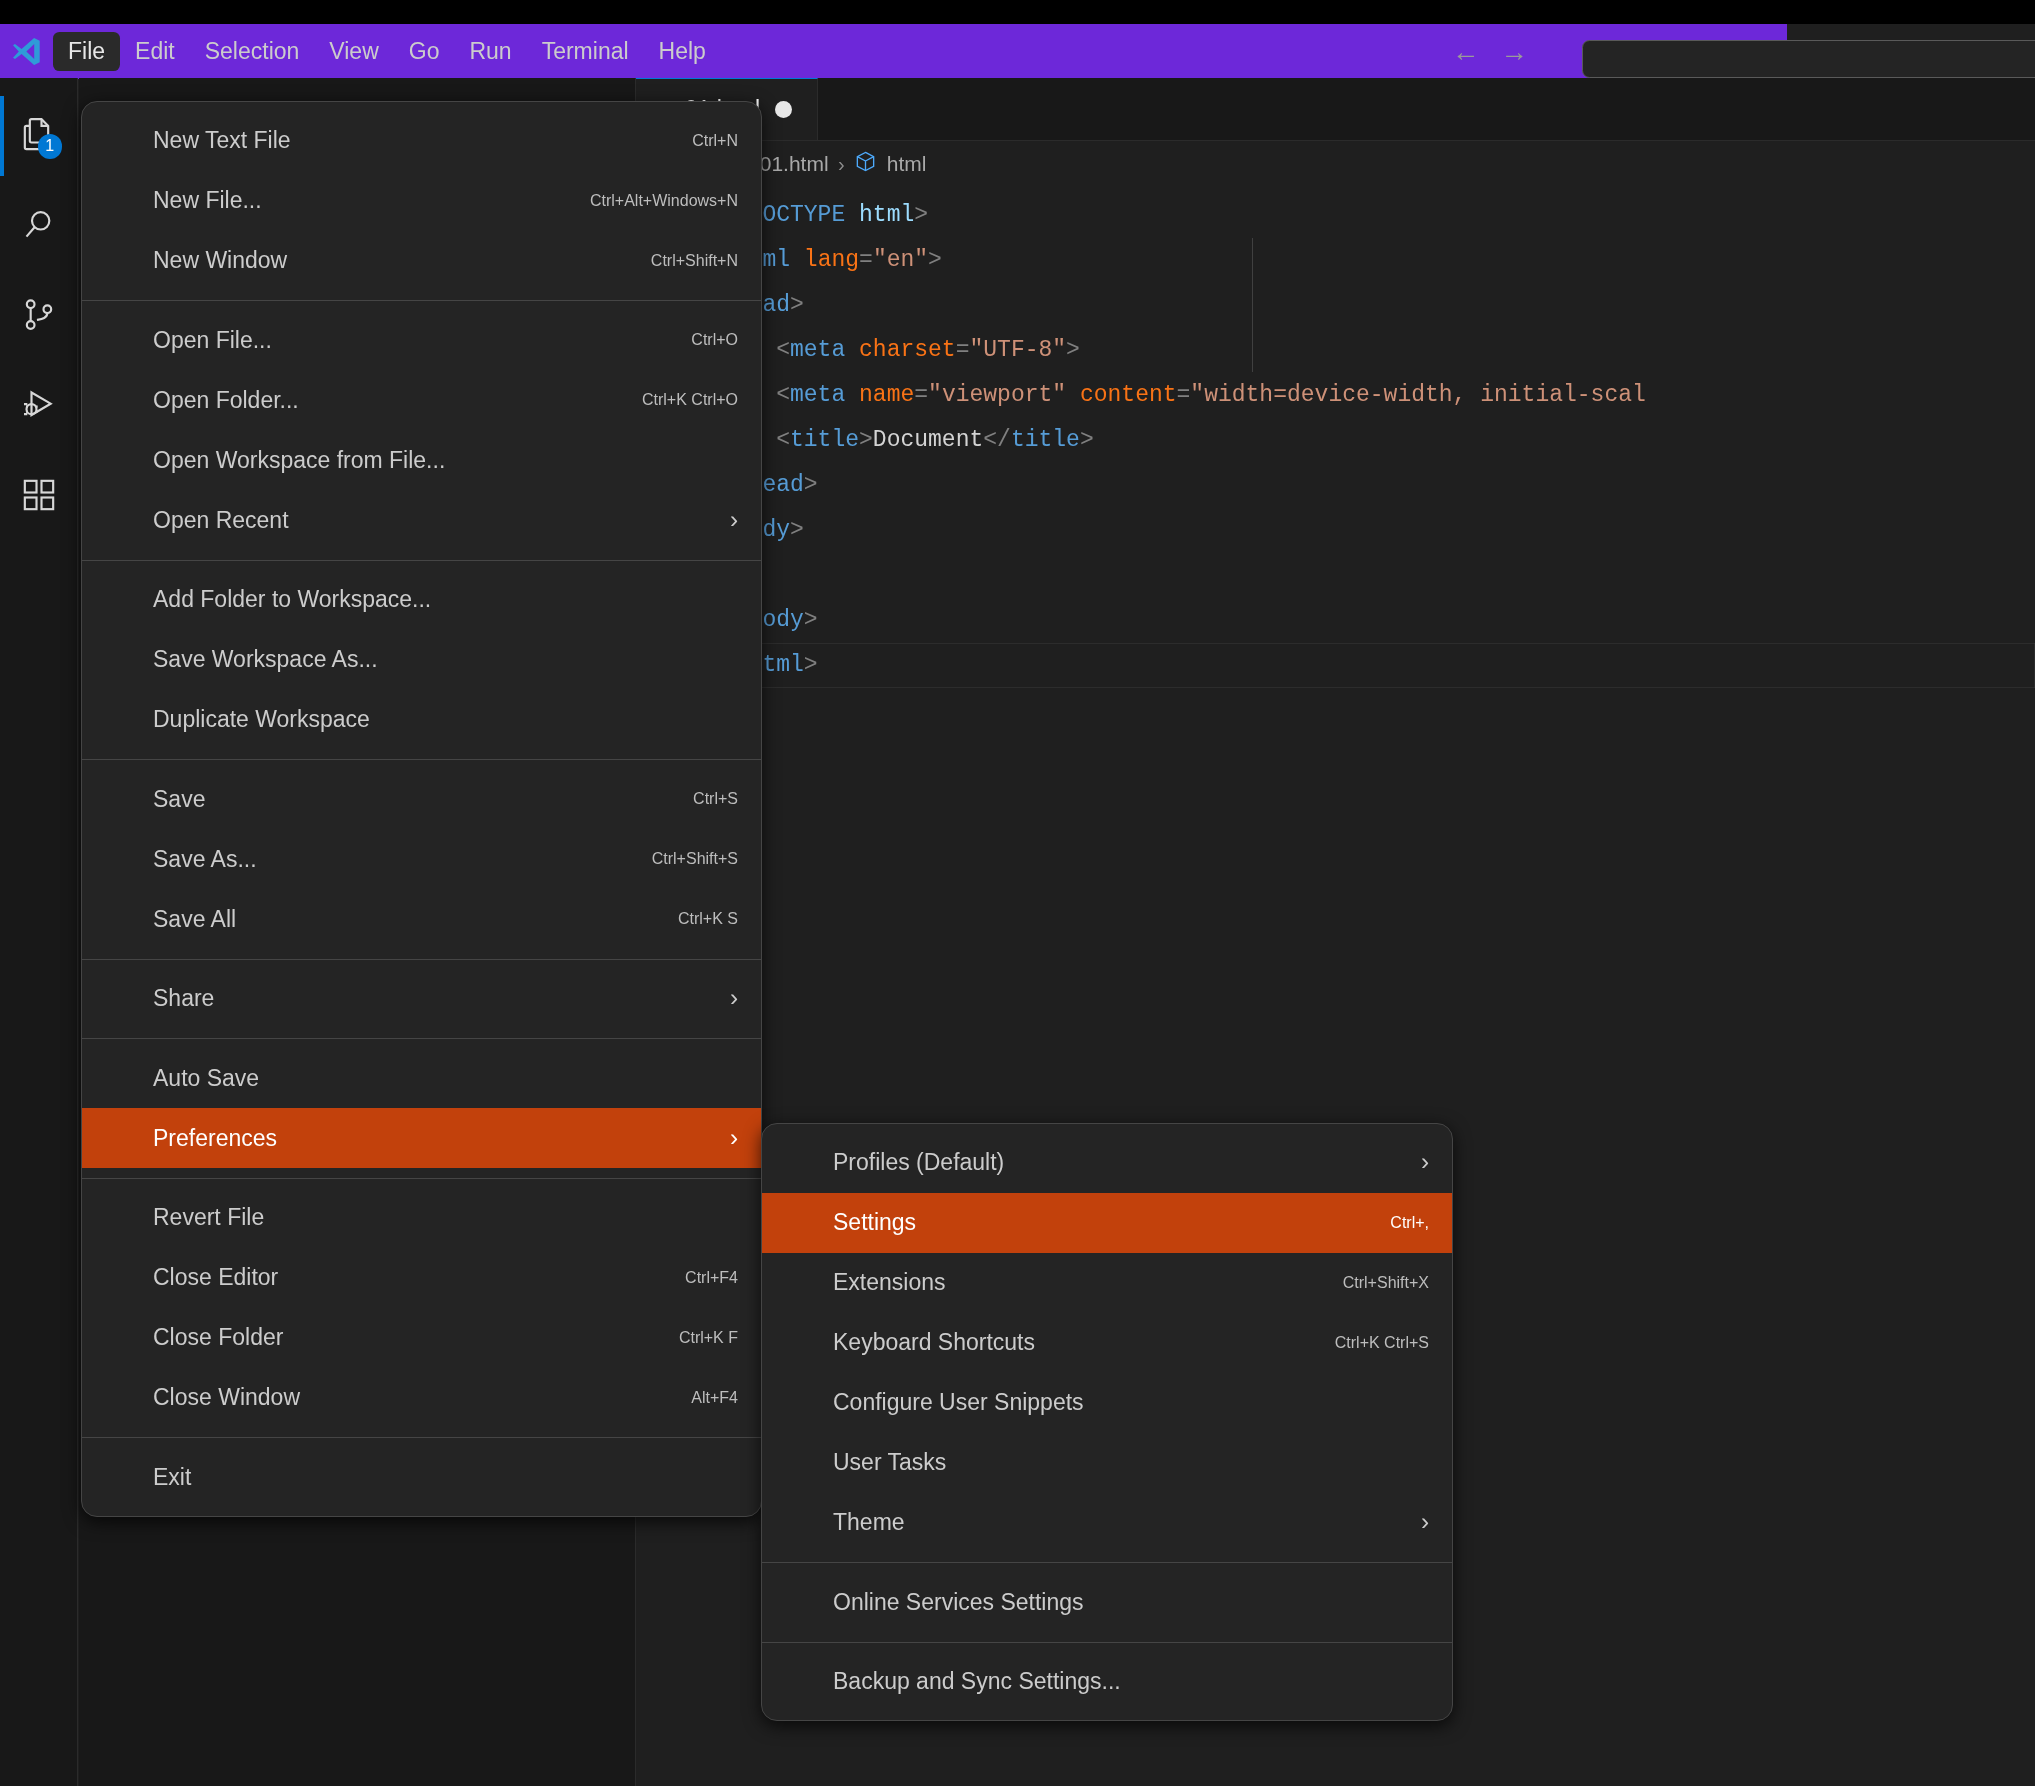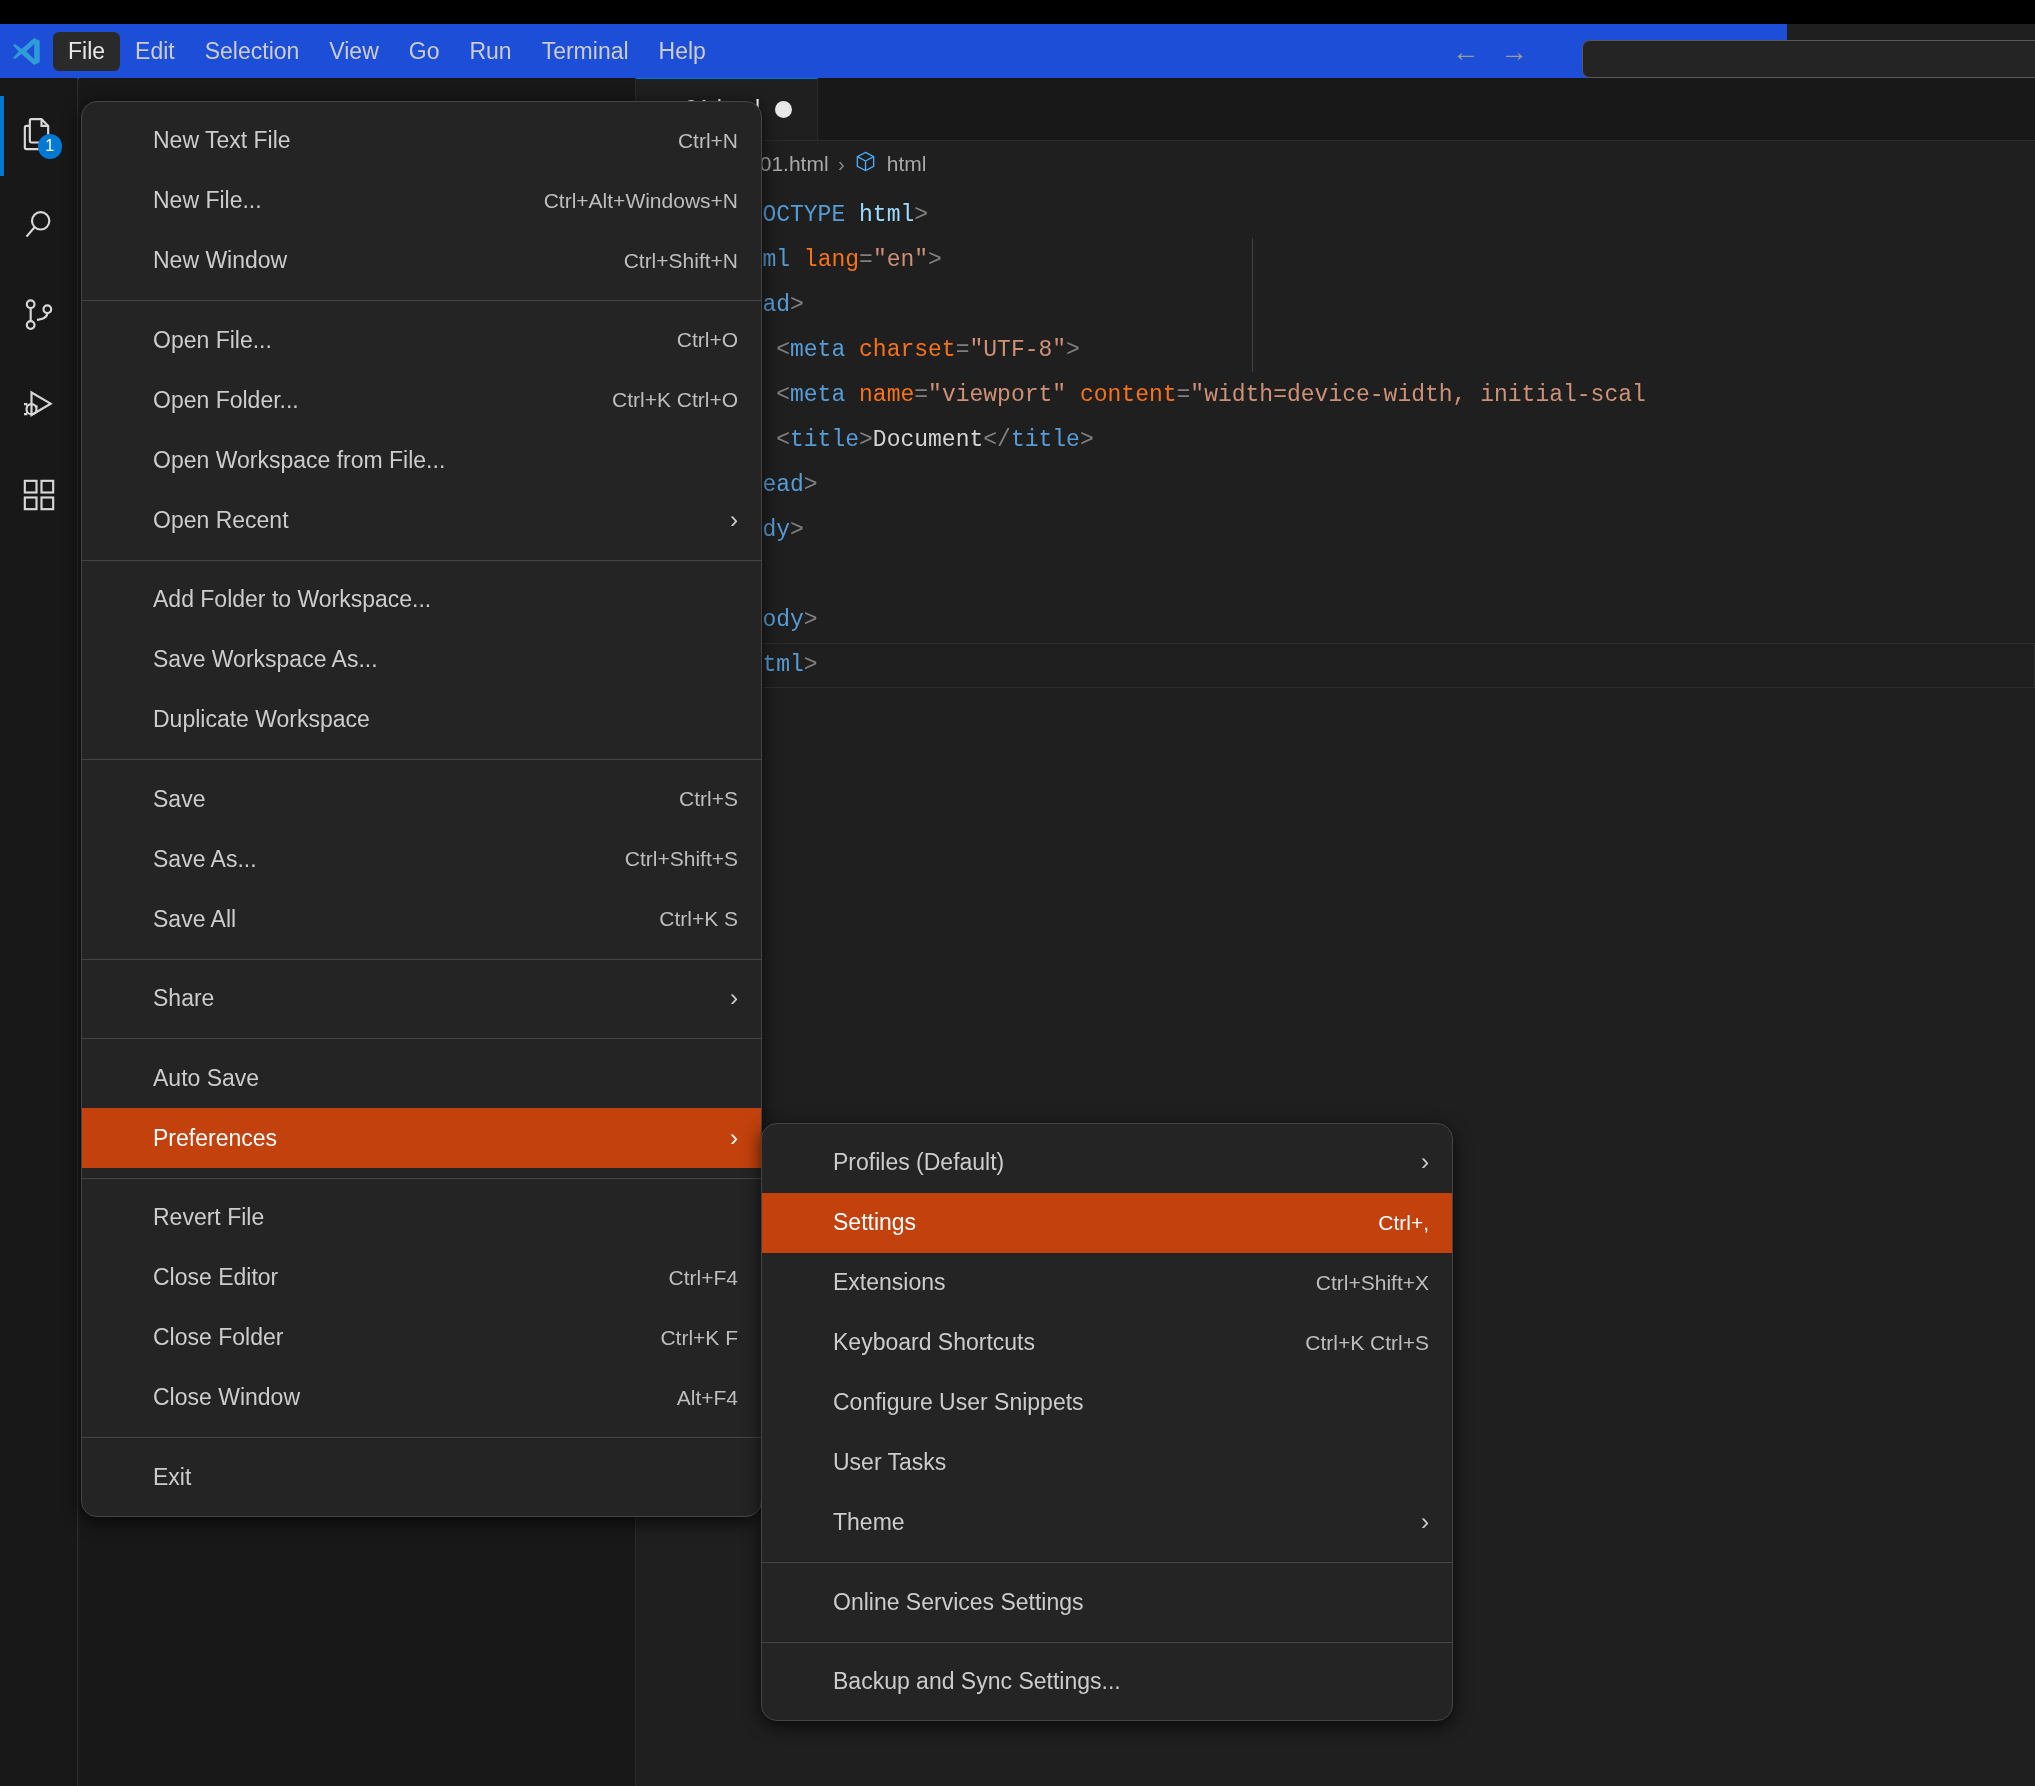--- a/index.html
+++ b/index.html
@@ -17,21 +17,21 @@
   
   .top-strip {
     position: absolute; left: 0; top: 0;
     width: 2035px; height: 24px;
     background: #000000;
   }
   
   .titlebar {
     position: absolute; left: 0; top: 24px;
     width: 1787px; height: 55px;
-    background: #1d4ed8;
+    background: #6d28d9;
     display: flex; align-items: center;
   }
   .vscode-logo {
     width: 53px; height: 55px;
     display: flex; align-items: center; justify-content: center;
     flex: 0 0 auto;
   }
   .menubar { display: flex; align-items: center; height: 55px; }
   .menubar-item {
     font-size: 23px; color: #cccccc;
@@ -172,21 +172,21 @@
   .menu-item {
     display: flex; align-items: center;
     height: 60px;
     padding: 0 23px 0 71px;
     color: #cccccc; font-size: 23px;
     position: relative;
     white-space: nowrap;
   }
   .menu-item.selected { background: #c2410c; color: #ffffff; }
   .mi-label { flex: 1 1 auto; }
-  .mi-key { color: #bdbdbd; font-size: 21px; padding-left: 32px; }
+  .mi-key { color: #bdbdbd; font-size: 16px; padding-left: 32px; }
   .menu-item.selected .mi-key { color: #ffffff; }
   .mi-chev {
     font-size: 24.4px; color: #cccccc; line-height: 1;
     padding-left: 32px;
   }
   .menu-item.selected .mi-chev { color: #ffffff; }
   .menu-sep {
     height: 0.5px; background: #454545;
     margin: 9.5px 0;
   }

